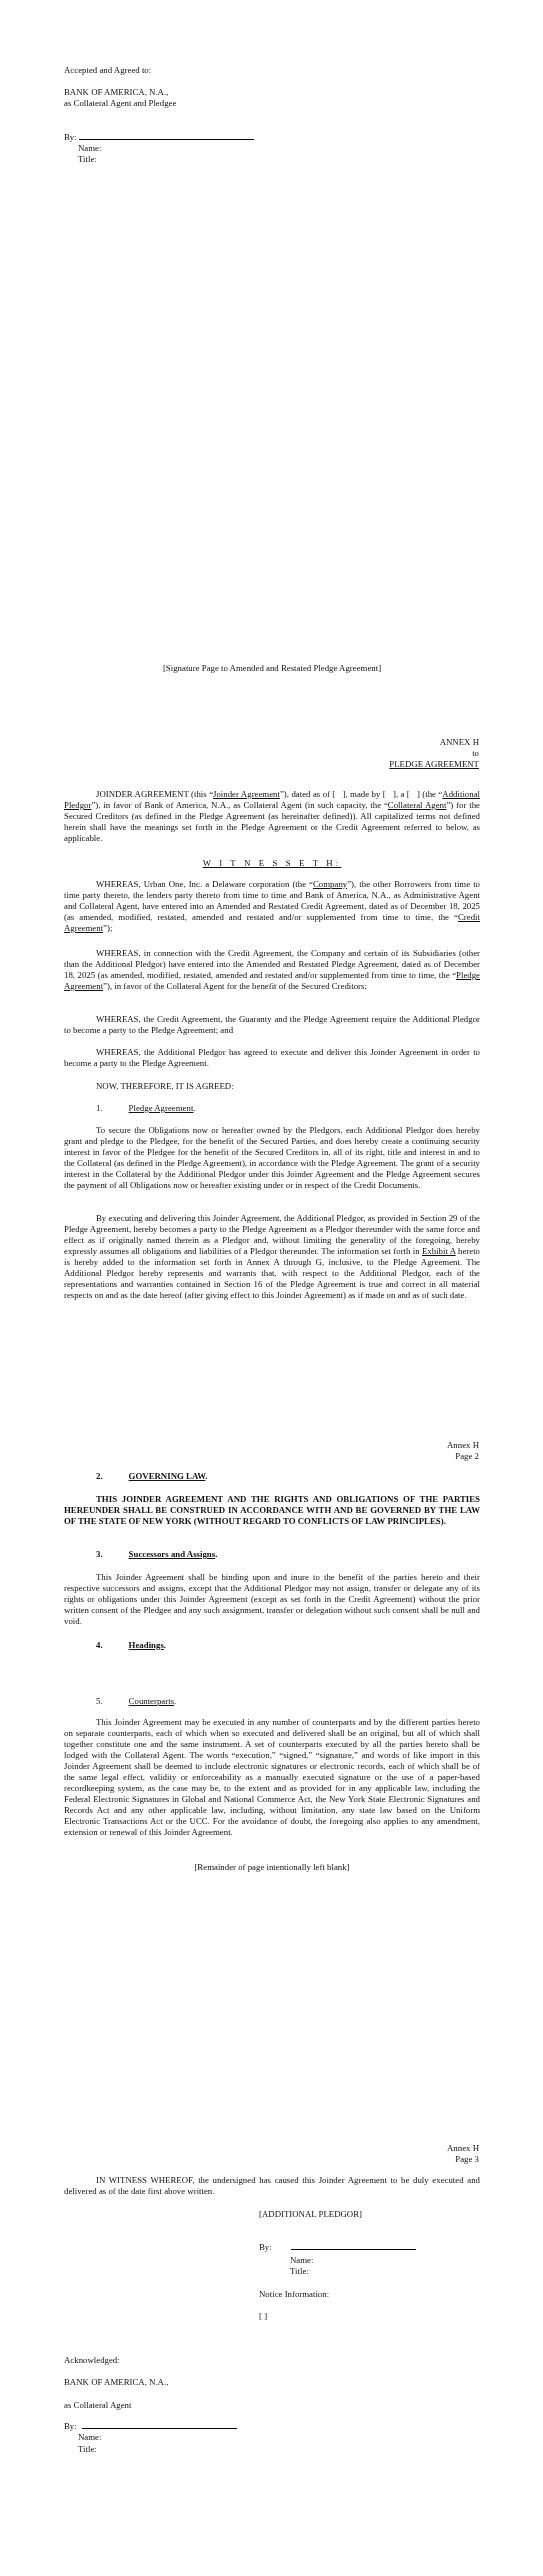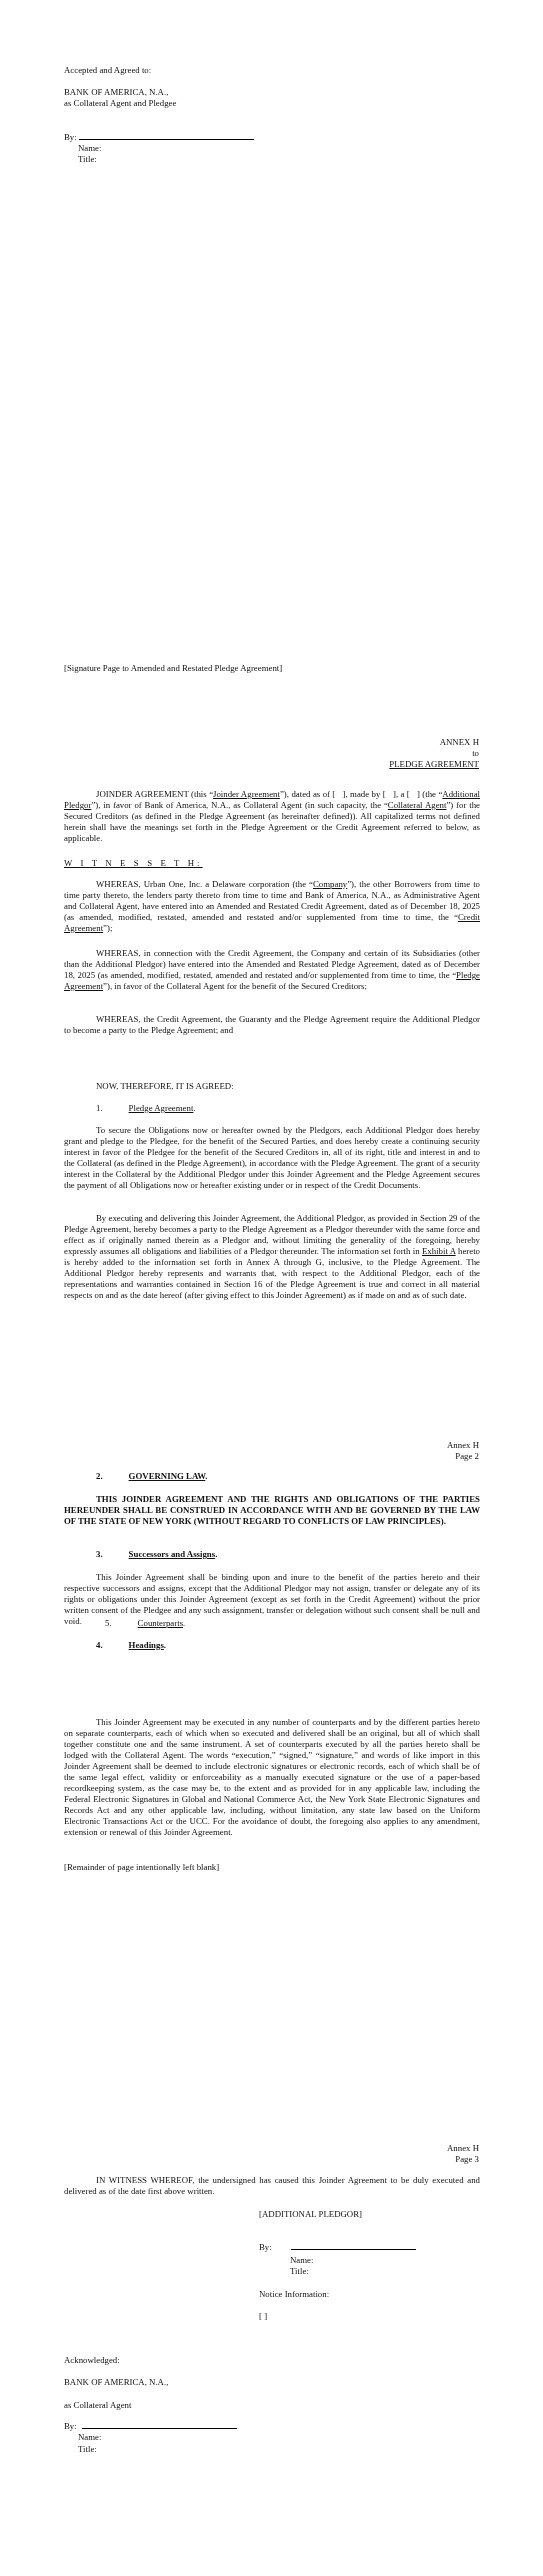--- a/index.html
+++ b/index.html
@@ -10,21 +10,21 @@
     background:#ffffff;
     font-family:"Liberation Serif","DejaVu Serif",serif;
     font-size:8.8px;
     line-height:11px;
     color:#111;
   }
   .abs{position:absolute;}
   .body-col{left:64px;width:416px;}
   .para{text-align:justify;text-align-last:left;text-indent:32px;}
   .right-head{left:64px;width:415px;text-align:right;}
-  .centered{left:64px;width:416px;text-align:left;}
+  .centered{left:64px;width:416px;text-align:center;}
   .u{text-decoration:underline;}
   .bold{font-weight:bold;}
   .witnesseth{letter-spacing:3.1px;text-decoration:underline;}
   .sec-head{left:96px;}
   .sec-head .lbl{margin-left:26px;}
   .sigline{display:inline-block;border-bottom:0.8px solid #000;height:8.2px;vertical-align:baseline;}
   .w340{width:175px;}
   .w242{width:125px;margin-left:17.5px;}
   .w300{width:155px;margin-left:3.1px;}
 </style>
@@ -54,20 +54,21 @@
 
   <div class="abs body-col para" style="top:789px;"><span>JOINDER AGREEMENT (this “</span><span style="text-decoration: underline;">Joinder Agreement</span><span>”), dated as of [&nbsp;&nbsp;&nbsp;], made by [&nbsp;&nbsp;&nbsp;], a [&nbsp;&nbsp;&nbsp;] (the “</span><span style="text-decoration: underline;">Additional Pledgor</span><span>”), in favor of Bank of America, N.A., as Collateral Agent (in such capacity, the “</span><span style="text-decoration: underline;">Collateral Agent</span><span>”) for the Secured Creditors (as defined in the Pledge Agreement (as hereinafter defined)). All capitalized terms not defined herein shall have the meanings set forth in the Pledge Agreement or the Credit Agreement referred to below, as applicable.</span></div>
 
   <div class="abs centered" style="top:858px;">
     <span class="witnesseth">W I T N E S S E T H:</span>
   </div>
 
   <div class="abs body-col para" style="top:879px;"><span>WHEREAS, Urban One, Inc. a Delaware corporation (the “</span><span style="text-decoration: underline;">Company</span><span>”), the other Borrowers from time to time party thereto, the lenders party thereto from time to time and Bank of America, N.A., as Administrative Agent and Collateral Agent, have entered into an Amended and Restated Credit Agreement, dated as of December 18, 2025 (as amended, modified, restated, amended and restated and/or supplemented from time to time, the “</span><span style="text-decoration: underline;">Credit Agreement</span><span>”);</span></div>
   <div class="abs body-col para" style="top:948px;"><span>WHEREAS, in connection with the Credit Agreement, the Company and certain of its Subsidiaries (other than the Additional Pledgor) have entered into the Amended and Restated Pledge Agreement, dated as of December 18, 2025 (as amended, modified, restated, amended and restated and/or supplemented from time to time, the “</span><span style="text-decoration: underline;">Pledge Agreement</span><span>”), in favor of the Collateral Agent for the benefit of the Secured Creditors;</span></div>
   <div class="abs body-col para" style="top:1014px;">WHEREAS, the Credit Agreement, the Guaranty and the Pledge Agreement require the Additional Pledgor to become a party to the Pledge Agreement; and</div>
+  <div class="abs body-col para" style="top:1047px;">WHEREAS, the Additional Pledgor has agreed to execute and deliver this Joinder Agreement in order to become a party to the Pledge Agreement.</div>
 
   <div class="abs" style="left:96px;top:1081px;">NOW, THEREFORE, IT IS AGREED:</div>
 
   <div class="abs sec-head" style="top:1103px;">
     <span>1.</span><span class="lbl u">Pledge Agreement</span><span>.</span>
   </div>
 
   <div class="abs body-col para" style="top:1125px;">To secure the Obligations now or hereafter owned by the Pledgors, each Additional Pledgor does hereby grant and pledge to the Pledgee, for the benefit of the Secured Parties, and does hereby create a continuing security interest in favor of the Pledgee for the benefit of the Secured Creditors in, all of its right, title and interest in and to the Collateral (as defined in the Pledge Agreement), in accordance with the Pledge Agreement. The grant of a security interest in the Collateral by the Additional Pledgor under this Joinder Agreement and the Pledge Agreement secures the payment of all Obligations now or hereafter existing under or in respect of the Credit Documents.</div>
   <div class="abs body-col para" style="top:1213px;"><span>By executing and delivering this Joinder Agreement, the Additional Pledgor, as provided in Section 29 of the Pledge Agreement, hereby becomes a party to the Pledge Agreement as a Pledgor thereunder with the same force and effect as if originally named therein as a Pledgor and, without limiting the generality of the foregoing, hereby expressly assumes all obligations and liabilities of a Pledgor thereunder. The information set forth in </span><span style="text-decoration: underline;">Exhibit A</span><span> hereto is hereby added to the information set forth in Annex A through G, inclusive, to the Pledge Agreement. The Additional Pledgor hereby represents and warrants that, with respect to the Additional Pledgor, each of the representations and warranties contained in Section 16 of the Pledge Agreement is true and correct in all material respects on and as the date hereof (after giving effect to this Joinder Agreement) as if made on and as of such date.</span></div>
 
@@ -83,21 +84,21 @@
 
   <div class="abs sec-head" style="top:1549px;font-weight:bold;">
     <span>3.</span><span class="lbl u">Successors and Assigns</span><span>.</span>
   </div>
   <div class="abs body-col para" style="top:1572px;">This Joinder Agreement shall be binding upon and inure to the benefit of the parties hereto and their respective successors and assigns, except that the Additional Pledgor may not assign, transfer or delegate any of its rights or obligations under this Joinder Agreement (except as set forth in the Credit Agreement) without the prior written consent of the Pledgee and any such assignment, transfer or delegation without such consent shall be null and void.</div>
 
   <div class="abs sec-head" style="top:1640px;font-weight:bold;">
     <span>4.</span><span class="lbl u">Headings</span><span>.</span>
   </div>
 
-  <div class="abs sec-head" style="top:1618px;margin-left:9px;">
+  <div class="abs sec-head" style="top:1696px;">
     <span>5.</span><span class="lbl u">Counterparts</span><span>.</span>
   </div>
   <div class="abs body-col para" style="top:1717px;">This Joinder Agreement may be executed in any number of counterparts and by the different parties hereto on separate counterparts, each of which when so executed and delivered shall be an original, but all of which shall together constitute one and the same instrument. A set of counterparts executed by all the parties hereto shall be lodged with the Collateral Agent. The words “execution,” “signed,” “signature,” and words of like import in this Joinder Agreement shall be deemed to include electronic signatures or electronic records, each of which shall be of the same legal effect, validity or enforceability as a manually executed signature or the use of a paper-based recordkeeping system, as the case may be, to the extent and as provided for in any applicable law, including the Federal Electronic Signatures in Global and National Commerce Act, the New York State Electronic Signatures and Records Act and any other applicable law, including, without limitation, any state law based on the Uniform Electronic Transactions Act or the UCC. For the avoidance of doubt, the foregoing also applies to any amendment, extension or renewal of this Joinder Agreement.</div>
 
   <div class="abs centered" style="top:1862px;">[Remainder of page intentionally left blank]</div>
 
   <div class="abs right-head" style="top:2143px;">
     <div>Annex H</div>
     <div>Page 3</div>
   </div>

